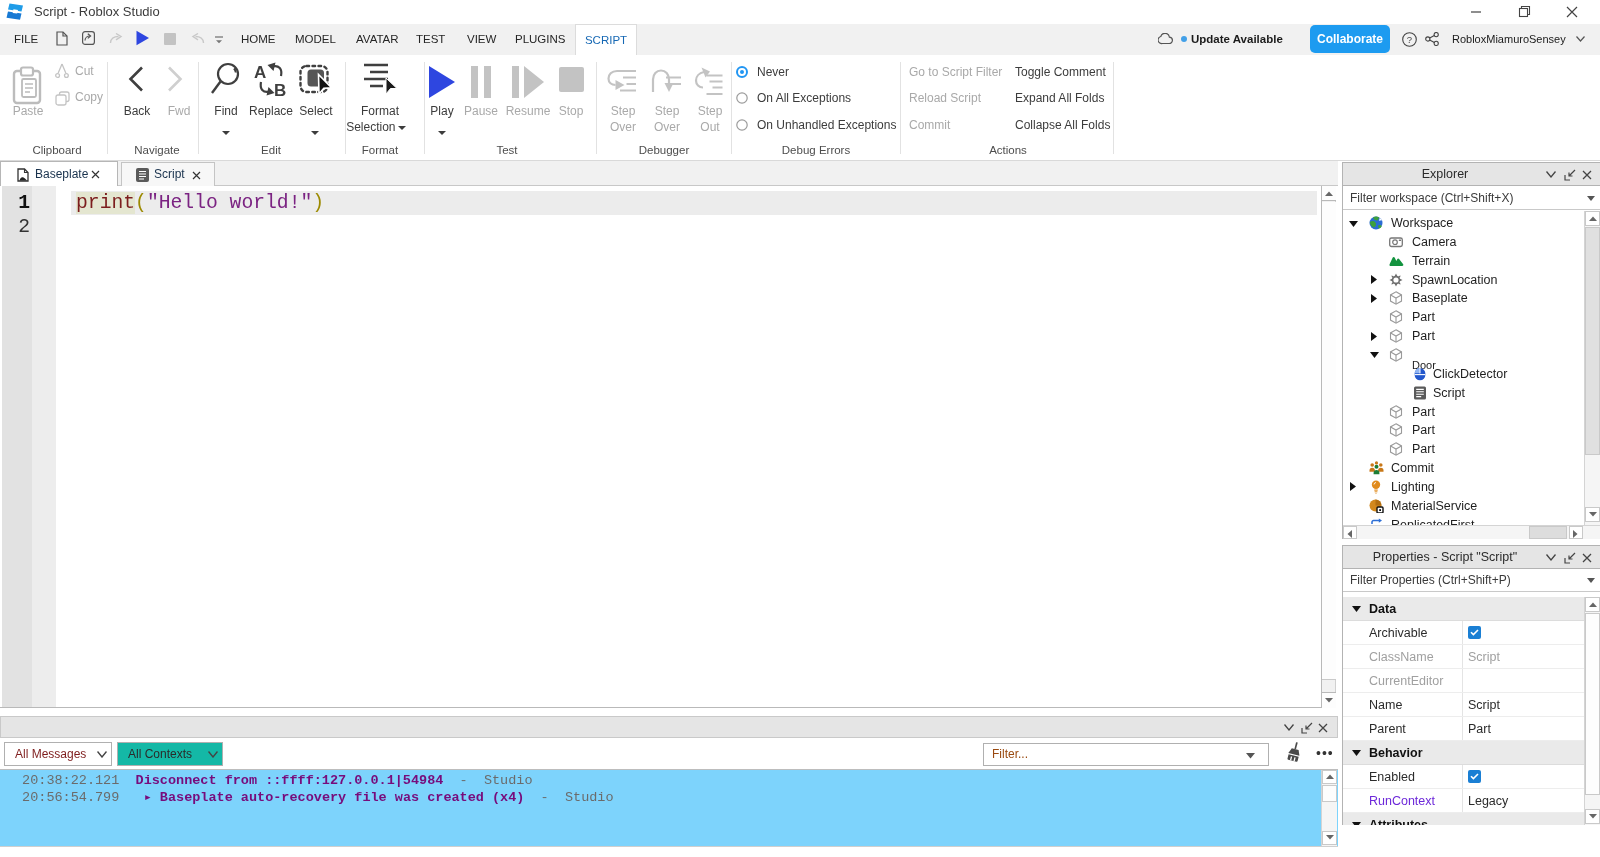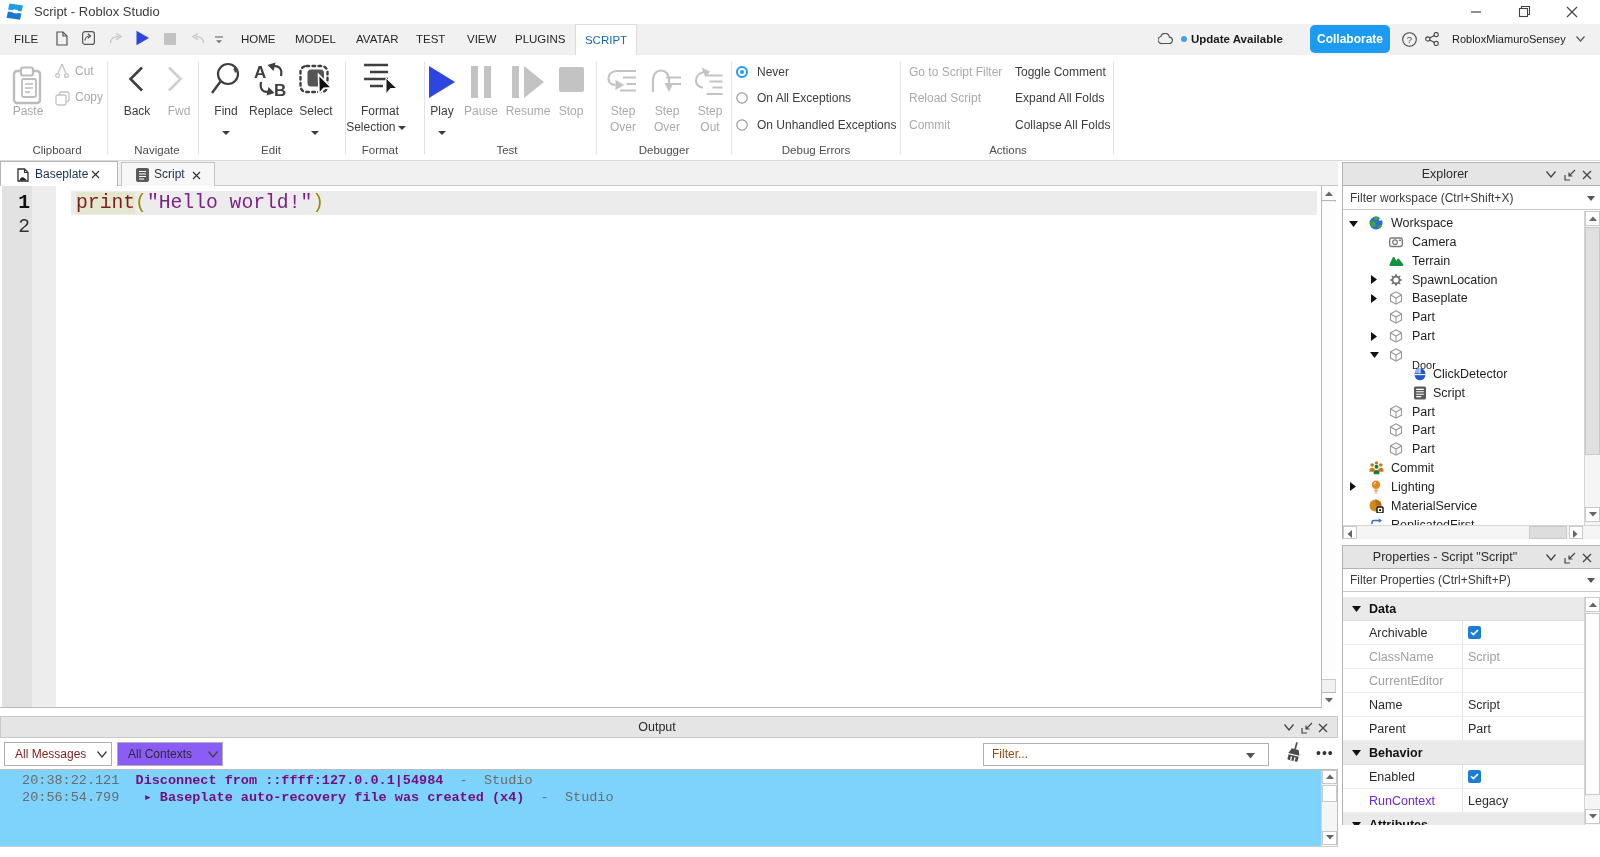--- a/index.html
+++ b/index.html
@@ -572,39 +572,38 @@
       </svg>
     <div class="abs" style="left:0;top:16px;width:15px;height:182px;background:#fdfdfd;border:1px solid #c9c9c9"></div>
     <div class="abs" style="left:0;top:212px;width:15px;height:15px;background:#fff;border:1px solid #c9c9c9"></div>
     <svg class="abs" style="left:4px;top:217px" width="8" height="5" viewBox="0 0 8 5">
         <path d="M0 0l4 4.5L8 0z" fill="#666"></path>
       </svg>
   </div>
 </div>
 
 <div id="outhead">
-  <div class="abs" style="left:0;top:0;width:1312px;text-align:center;line-height:20px;font-size:12.5px;color:#2b2b2b">Output</div>
   <svg class="abs" style="left:1283px;top:7px" width="10" height="7" viewBox="0 0 10 7">
       <path d="M0.5 0.5L5 6 9.5 0.5" fill="none" stroke="#444" stroke-width="1.3"></path>
     </svg>
   <svg class="abs" style="left:1300px;top:5px" width="12" height="12" viewBox="0 0 12 12">
       <path d="M1 6v5h5M11 1L5 7M5 3.5V7h3.5" fill="none" stroke="#444" stroke-width="1.2"></path>
     </svg>
   <svg class="abs" style="left:1317px;top:6px" width="10" height="10" viewBox="0 0 10 10">
       <path d="M1 1l8 8M9 1L1 9" stroke="#444" stroke-width="1.3"></path>
     </svg>
 </div>
 <div class="abs" style="left:0;top:738px;width:1338px;height:31px;background:#fff">
   <div class="abs" style="left:4px;top:4px;width:108px;height:24px;border:1px solid #b0b0b0;background:#fff">
     <div class="abs" style="left:10px;top:0;line-height:22px;font-size:12px;color:#7f1d1d">All Messages</div>
     <svg class="abs" style="left:92px;top:8px" width="10" height="7" viewBox="0 0 10 7">
         <path d="M0.5 0.5L5 6 9.5 0.5" fill="none" stroke="#444" stroke-width="1.4"></path>
       </svg>
   </div>
-  <div class="abs" style="left:117px;top:4px;width:106px;height:24px;border:1px solid #b0b0b0;background:#8b5cf6">
+  <div class="abs" style="left:117px;top:4px;width:106px;height:24px;border:1px solid #b0b0b0;background:#14b8a6">
     <div class="abs" style="left:10px;top:0;line-height:22px;font-size:12px;color:#2b2b2b">All Contexts</div>
     <svg class="abs" style="left:90px;top:8px" width="10" height="7" viewBox="0 0 10 7">
         <path d="M0.5 0.5L5 6 9.5 0.5" fill="none" stroke="#444" stroke-width="1.4"></path>
       </svg>
   </div>
   <div class="abs" style="left:983px;top:5px;width:286px;height:23px;border:1px solid #b0b0b0;background:#fff">
     <div class="abs" style="left:8px;top:0;line-height:21px;font-size:12px;color:#9a4a10">Filter...</div>
     <svg class="abs" style="left:262px;top:9px" width="9" height="6" viewBox="0 0 9 6">
         <path d="M0 0l4.5 5.5L9 0z" fill="#555"></path>
       </svg>

